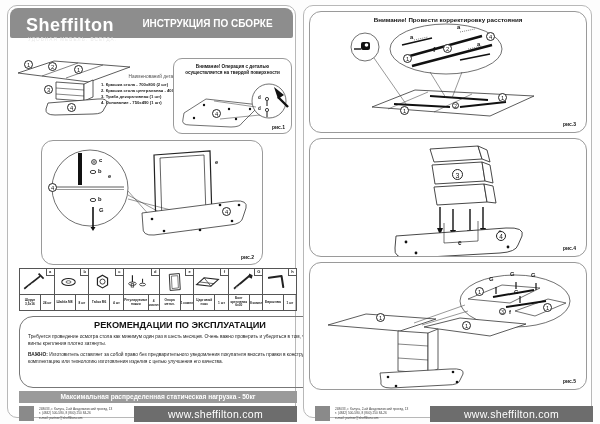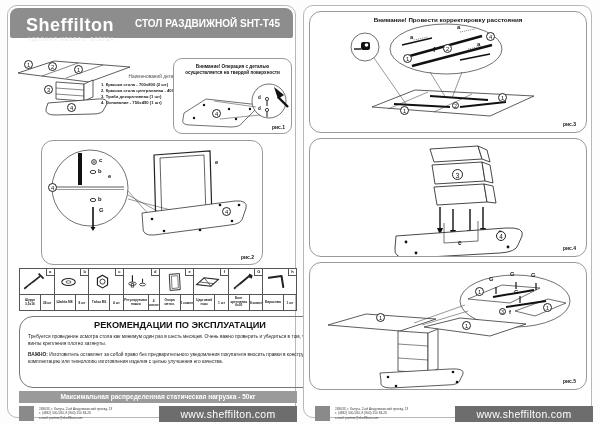--- a/index.html
+++ b/index.html
@@ -46,36 +46,36 @@
   .reco-body{margin:3px 8px 0 8px;font-size:4.8px;line-height:7px;color:#222;}
   .reco-imp{margin:4px 8px 0 8px;font-size:4.8px;line-height:7px;color:#222;}
   .reco-imp b{font-weight:bold;}
 
   .load-bar{position:absolute;left:11px;top:385px;width:278px;height:12px;background:#9a9a9a;color:#fff;font-size:6.6px;font-weight:bold;text-align:center;line-height:12px;}
 
   
   .foot{position:absolute;left:11px;top:400px;width:278px;height:16px;}
   .qr{position:absolute;left:0;top:0;width:15px;height:15px;background:#8a8a8a;}
   .addr{position:absolute;left:20px;top:0.5px;font-size:3.2px;line-height:4.8px;color:#444;}
-  .site-bar{position:absolute;right:0;top:0;width:138px;height:16px;background:#6d6d6d;color:#fff;font-size:10.5px;text-align:center;line-height:16px;letter-spacing:0.3px;}
+  .site-bar{position:absolute;right:0;top:0;width:163px;height:16px;background:#6d6d6d;color:#fff;font-size:10.5px;text-align:center;line-height:16px;letter-spacing:0.3px;}
 
   .f3-title{position:absolute;top:4px;left:0;right:0;text-align:center;font-size:6.2px;font-weight:bold;color:#111;}
 </style>
 </head>
 <body>
 
 <div class="sheet">
 
   <div class="page page-left">
 
     <div class="hdr">
       <div class="logo">Sheffilton</div>
       <div class="tagline">УДОБНАЯ МЕБЕЛЬ. ВСЕГДА.</div>
       <div class="hdr-title">
-        <div>СТОЛ РАЗДВИЖНОЙ SHT-T45</div>
+        <div>ИНСТРУКЦИЯ ПО СБОРКЕ</div>
       </div>
     </div>
 
     <div style="position:absolute;left:6px;top:53px;width:132px;height:60px;">
       <svg width="132" height="60" viewBox="0 0 132 60">
         <polygon points="4,14 40,2 116,8 75,23" fill="#fff" stroke="#333" stroke-width="0.8"></polygon>
         <line x1="64" y1="4" x2="28" y2="17" stroke="#333" stroke-width="0.6"></line>
         <line x1="89" y1="6" x2="52" y2="19" stroke="#333" stroke-width="0.6"></line>
         <polygon points="42,23 70,25 70,42 42,40" fill="#fff" stroke="#333" stroke-width="0.8"></polygon>
         <polygon points="70,25 79,21 79,38 70,42" fill="#fff" stroke="#333" stroke-width="0.8"></polygon>

